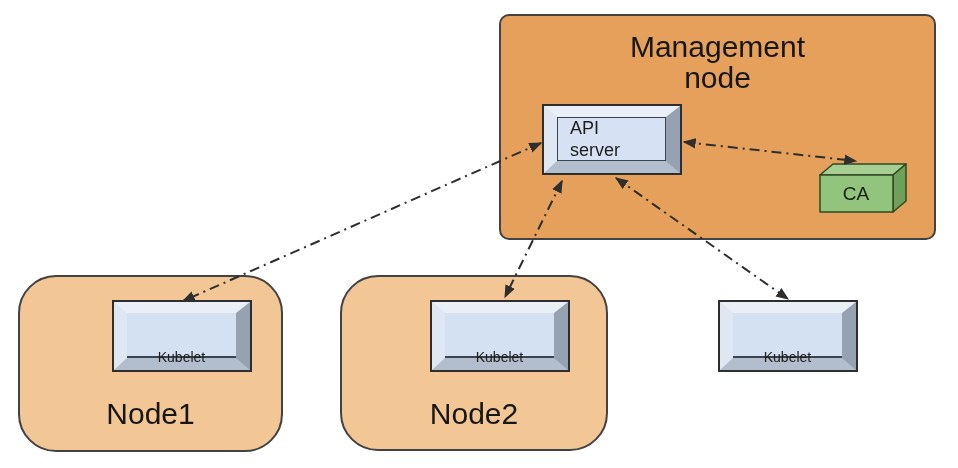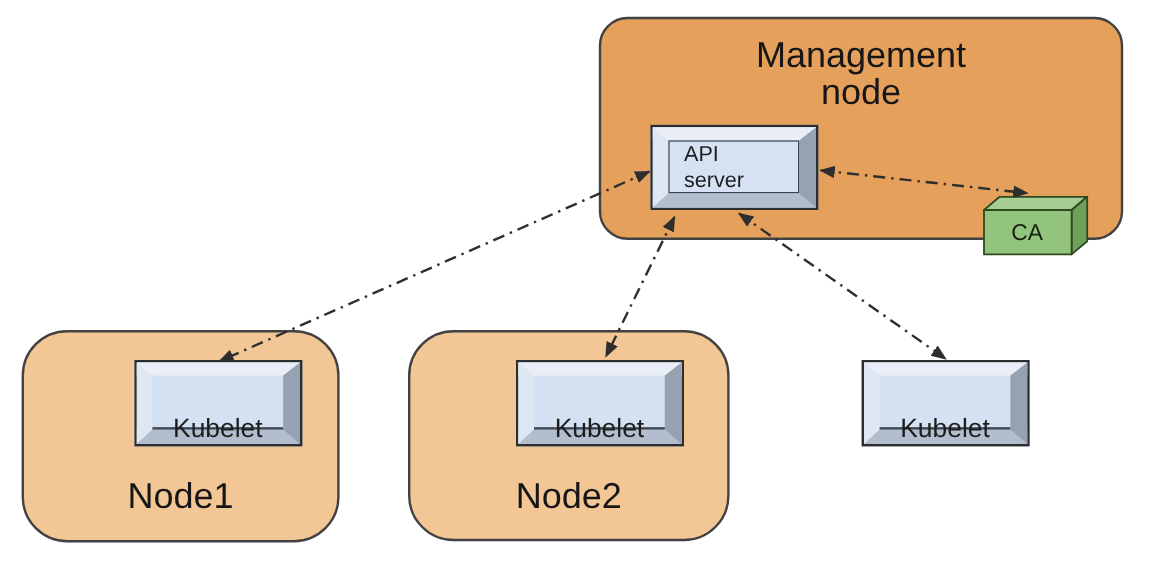--- a/index.html
+++ b/index.html
@@ -12,22 +12,22 @@
     overflow: hidden;
   }
 
   
   .round-node {
     position: absolute;
     box-sizing: border-box;
     border: 2px solid #424242;
   }
   .mgmt {
-    left: 499px; top: 14px; width: 437px; height: 186px;
-    border-radius: 24px;
+    left: 499px; top: 14px; width: 437px; height: 226px;
+    border-radius: 10px;
     background: #e5a05c;
   }
   .worker {
     border-radius: 38px;
     background: #f3c795;
   }
   .node1 { left: 18px;  top: 275px; width: 265px; height: 177px; }
   .node2 { left: 340px; top: 275px; width: 268px; height: 176px; padding-left: 40px; }
   .node3 { left: 668px; top: 275px; width: 269px; height: 177px; }
 
@@ -83,21 +83,21 @@
     font-size: 18px;
     line-height: 22px;
   }
   .api-box .panel span { display: block; width: 70px; }
   .kubelet-box { width: 140px; height: 72px; top: 300px; }
   .kb1 { left: 112px; }
   .kb2 { left: 430px; }
   .kb3 { left: 718px; }
   .kubelet-box .panel {
     align-items: center;
-    font-size: 22px;
+    font-size: 14px;
     margin-top: 43px;
   }
 
   
   #overlay {
     position: absolute;
     inset: 0;
     pointer-events: none;
   }
   .conn {

